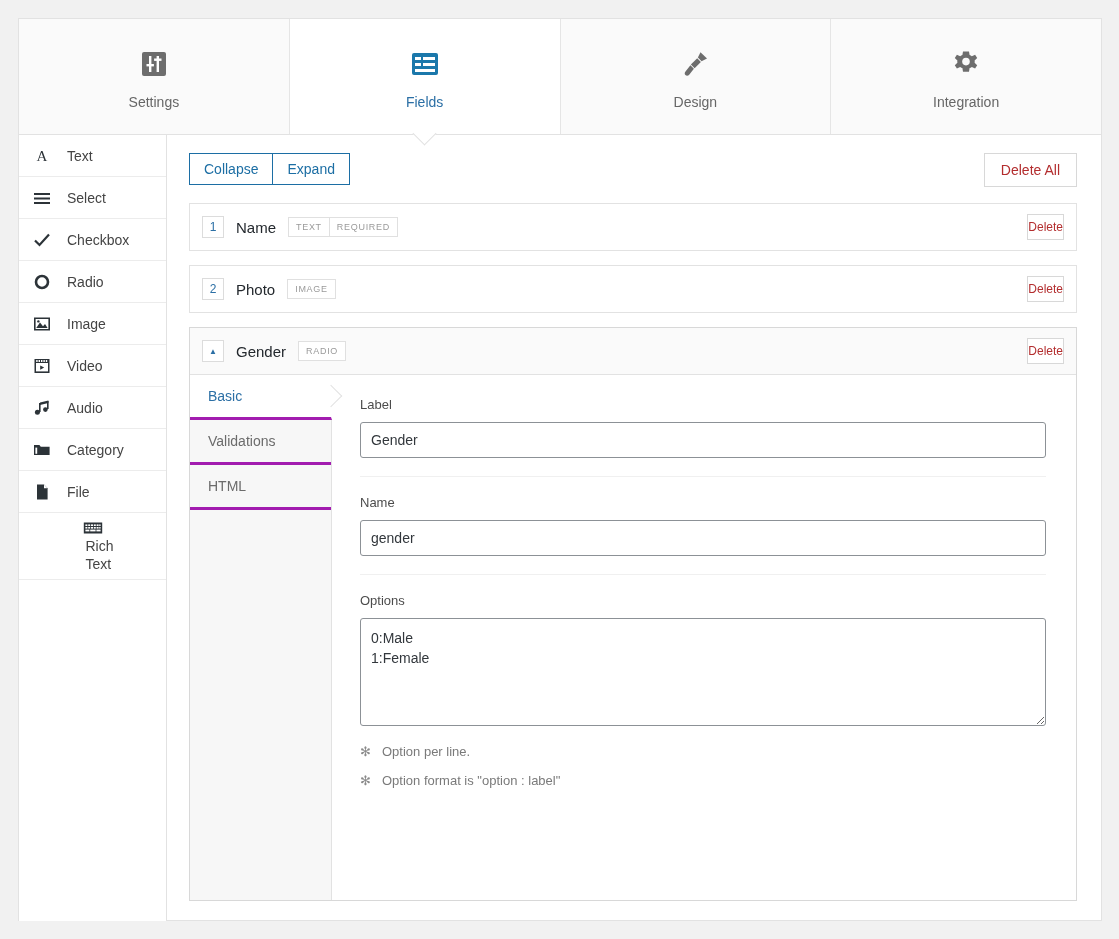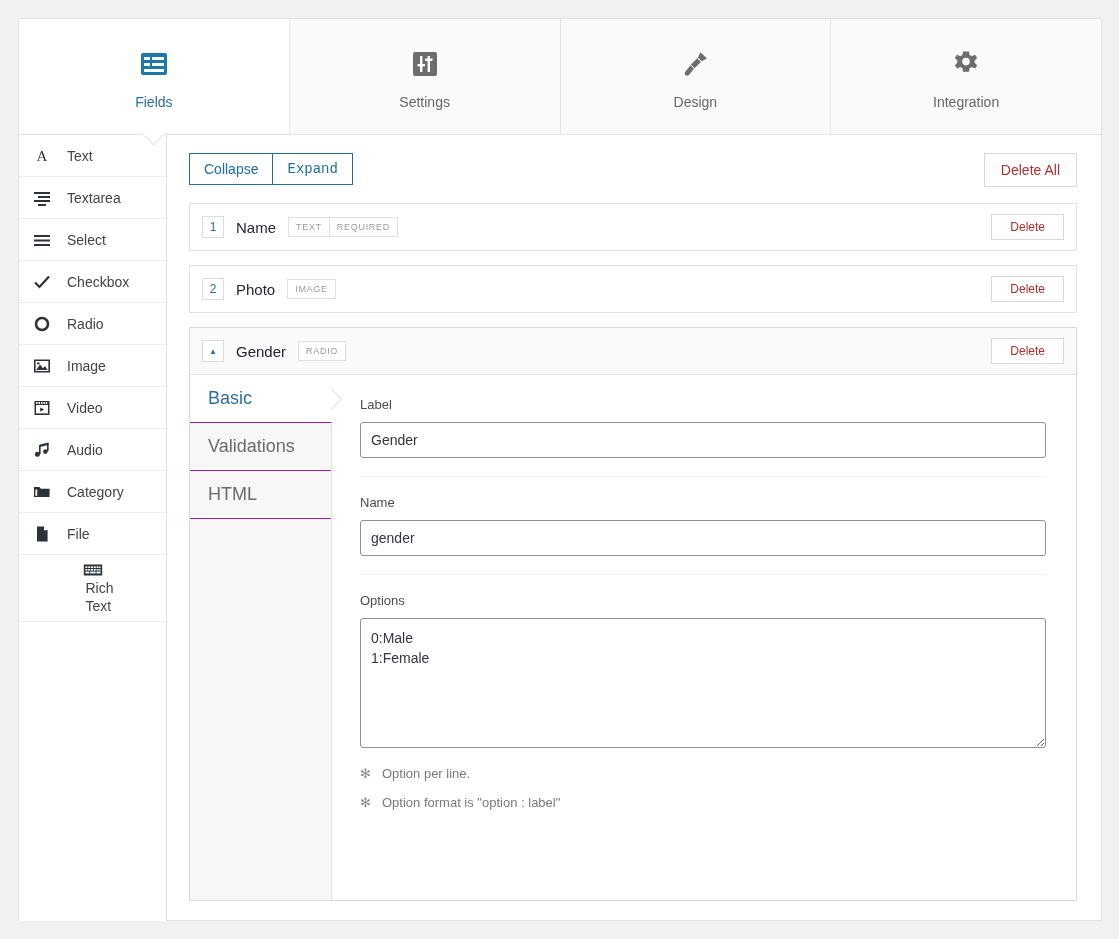--- a/index.html
+++ b/index.html
@@ -81,35 +81,35 @@
   .toolbar { display: flex; align-items: flex-start; justify-content: space-between; margin-bottom: 16px; }
   .btn-group { display: inline-flex; }
   .btn-ghost-blue {
     font-family: "Liberation Sans", sans-serif;
     font-size: 14px; color: #1c6ea4;
     background: #ffffff;
     border: 1px solid #1c6ea4;
     padding: 7px 14px;
     cursor: pointer;
   }
-  .btn-group .btn-ghost-blue + .btn-ghost-blue { border-left: none; font-family: Liberation Mono, monospace; }
+  .btn-group .btn-ghost-blue + .btn-ghost-blue { border-left: none; }
   .btn-ghost-red {
     font-family: "Liberation Sans", sans-serif;
     font-size: 14px; color: #b32d2e;
     background: #ffffff;
     border: 1px solid #d8d8d8;
     padding: 8px 16px;
     cursor: pointer;
   }
   .btn-delete-sm {
     font-family: "Liberation Sans", sans-serif;
     font-size: 12px; color: #b32d2e;
     background: #ffffff;
     border: 1px solid #d8d8d8;
-    padding: 5px 18px;
+    padding: 5px 0;
     cursor: pointer;
   }
 
   
   .field-card { border: 1px solid #e2e2e2; background: #ffffff; margin-bottom: 14px; }
   .field-card.open { border-color: #d8d8d8; }
   .field-head {
     display: flex; align-items: center;
     padding: 10px 12px;
     background: #ffffff;
@@ -138,23 +138,23 @@
   
   .panel { display: flex; min-height: 525px; }
   .panel-tabs {
     width: 142px; min-width: 142px;
     background: #f7f7f7;
     border-right: 1px solid #e2e2e2;
     box-sizing: border-box;
   }
   .panel-tab {
     position: relative;
-    font-size: 18px; color: #6b6b6b;
+    font-size: 14px; color: #6b6b6b;
     padding: 13px 0 13px 18px;
-    border-bottom: 1px solid #a21caf;
+    border-bottom: 3px solid #a21caf;
     cursor: pointer;
     background: transparent;
   }
   .panel-tab.active { background: #ffffff; color: #2b6fa5; border-right: 1px solid #fff; margin-right: -1px; }
   .panel-tab.active::after {
     content: "";
     position: absolute;
     right: -8px; top: 50%; margin-top: -8px;
     width: 15px; height: 15px;
     background: #ffffff;
@@ -173,71 +173,71 @@
     font-size: 14px; color: #32373c;
     padding: 9px 10px;
     border: 1px solid #8c9196;
     border-radius: 3px;
     box-sizing: border-box;
     background: #fff;
     outline: none;
   }
   .text-input::placeholder { color: #9a9a9a; }
   .text-area {
-    width: 100%; height: 130px;
+    width: 100%; height: 108px;
     font-family: "Liberation Sans", sans-serif;
     font-size: 14px; color: #32373c;
     padding: 9px 10px;
     border: 1px solid #8c9196;
     border-radius: 3px;
     box-sizing: border-box;
     resize: vertical;
     line-height: 20px;
     outline: none;
   }
   .hint-row { display: flex; align-items: flex-start; margin-top: 14px; font-size: 13px; color: #7a7a7a; }
   .hint-row .hint-mark { width: 22px; min-width: 22px; color: #8a8a8a; font-size: 13px; }
 </style>
 </head>
 <body>
 
 <div class="app-frame">
 
   <div class="top-tabs">
+
+    <div class="top-tab">
+      <span class="tab-icon">
+        <svg width="26" height="26" viewBox="0 0 26 26" aria-hidden="true">
+          <rect x="1" y="1" width="24" height="24" rx="2" fill="#6d6d6d"></rect>
+          <rect x="8" y="5" width="2.4" height="16" fill="#ffffff"></rect>
+          <rect x="5.5" y="13" width="7.4" height="2.4" fill="#ffffff"></rect>
+          <rect x="15.6" y="5" width="2.4" height="16" fill="#ffffff"></rect>
+          <rect x="13.1" y="7.5" width="7.4" height="2.4" fill="#ffffff"></rect>
+        </svg>
+      </span>
+      <span class="tab-label">Settings</span>
+    </div>
 
     <div class="top-tab active">
       <span class="tab-icon">
         <svg width="30" height="30" viewBox="0 0 30 30" aria-hidden="true">
           <rect x="2" y="4" width="26" height="22" rx="2" fill="#1b78ab"></rect>
           <rect x="5" y="8" width="6" height="3" fill="#ffffff"></rect>
           <rect x="13" y="8" width="12" height="3" fill="#ffffff"></rect>
           <rect x="5" y="14" width="6" height="3" fill="#ffffff"></rect>
           <rect x="13" y="14" width="12" height="3" fill="#ffffff"></rect>
           <rect x="5" y="20" width="20" height="3" fill="#ffffff"></rect>
         </svg>
       </span>
       <span class="tab-label">Fields</span>
       <span class="tab-notch"></span>
     </div>
 
     <div class="top-tab">
       <span class="tab-icon">
-        <svg width="26" height="26" viewBox="0 0 26 26" aria-hidden="true">
-          <rect x="1" y="1" width="24" height="24" rx="2" fill="#6d6d6d"></rect>
-          <rect x="8" y="5" width="2.4" height="16" fill="#ffffff"></rect>
-          <rect x="5.5" y="13" width="7.4" height="2.4" fill="#ffffff"></rect>
-          <rect x="15.6" y="5" width="2.4" height="16" fill="#ffffff"></rect>
-          <rect x="13.1" y="7.5" width="7.4" height="2.4" fill="#ffffff"></rect>
-        </svg>
-      </span>
-      <span class="tab-label">Settings</span>
-    </div>
-
-    <div class="top-tab">
-      <span class="tab-icon">
         <svg width="30" height="30" viewBox="0 0 30 30" aria-hidden="true">
           <g fill="#6d6d6d">
             <path d="M20.5 3.2 L27 9.6 L21.6 12.2 L17.9 8.5 Z"></path>
             <path d="M17.2 9.2 L20.9 12.9 L14.6 19.2 L10.9 15.5 Z"></path>
             <path d="M10.4 16.2 L13.9 19.7 L9.2 25.8 C8.2 27 6.4 27.1 5.4 26.1 C4.4 25.1 4.5 23.3 5.7 22.3 Z"></path>
           </g>
         </svg>
       </span>
       <span class="tab-label">Design</span>
     </div>
@@ -259,31 +259,20 @@
 
       <div class="side-item">
         <span class="si-icon">
           <svg width="18" height="18" viewBox="0 0 18 18">
               <text x="9" y="14" font-family="Liberation Serif, serif" font-size="15" fill="#2c3338" text-anchor="middle">A</text>
             </svg>
         </span>
         <span class="si-label">Text</span>
       </div>
 
-      <div class="side-item">
-        <span class="si-icon">
-          <svg width="18" height="18" viewBox="0 0 18 18" fill="#2c3338">
-            <rect x="1" y="3" width="16" height="2"></rect>
-              <rect x="5" y="7" width="12" height="2"></rect>
-            <rect x="1" y="11" width="16" height="2"></rect>
-              <rect x="5" y="15" width="8" height="2"></rect>
-          </svg>
-        </span>
-        <span class="si-label">Textarea</span>
-      </div>
 
       <div class="side-item">
         <span class="si-icon">
           <svg width="18" height="18" viewBox="0 0 18 18" fill="#2c3338">
             <rect x="1" y="4" width="16" height="2"></rect>
               <rect x="1" y="8.5" width="16" height="2"></rect>
               <rect x="1" y="13" width="16" height="2"></rect>
           </svg>
         </span>
         <span class="si-label">Select</span>

